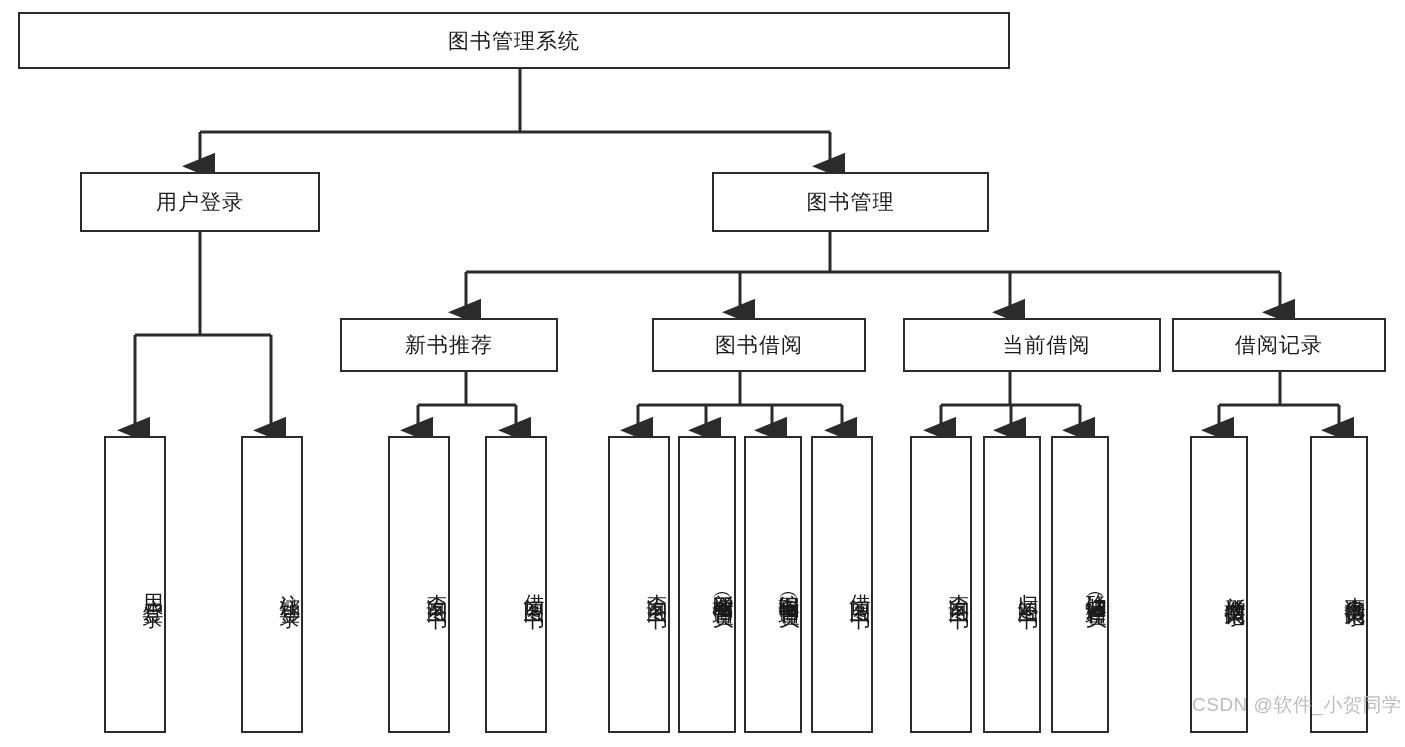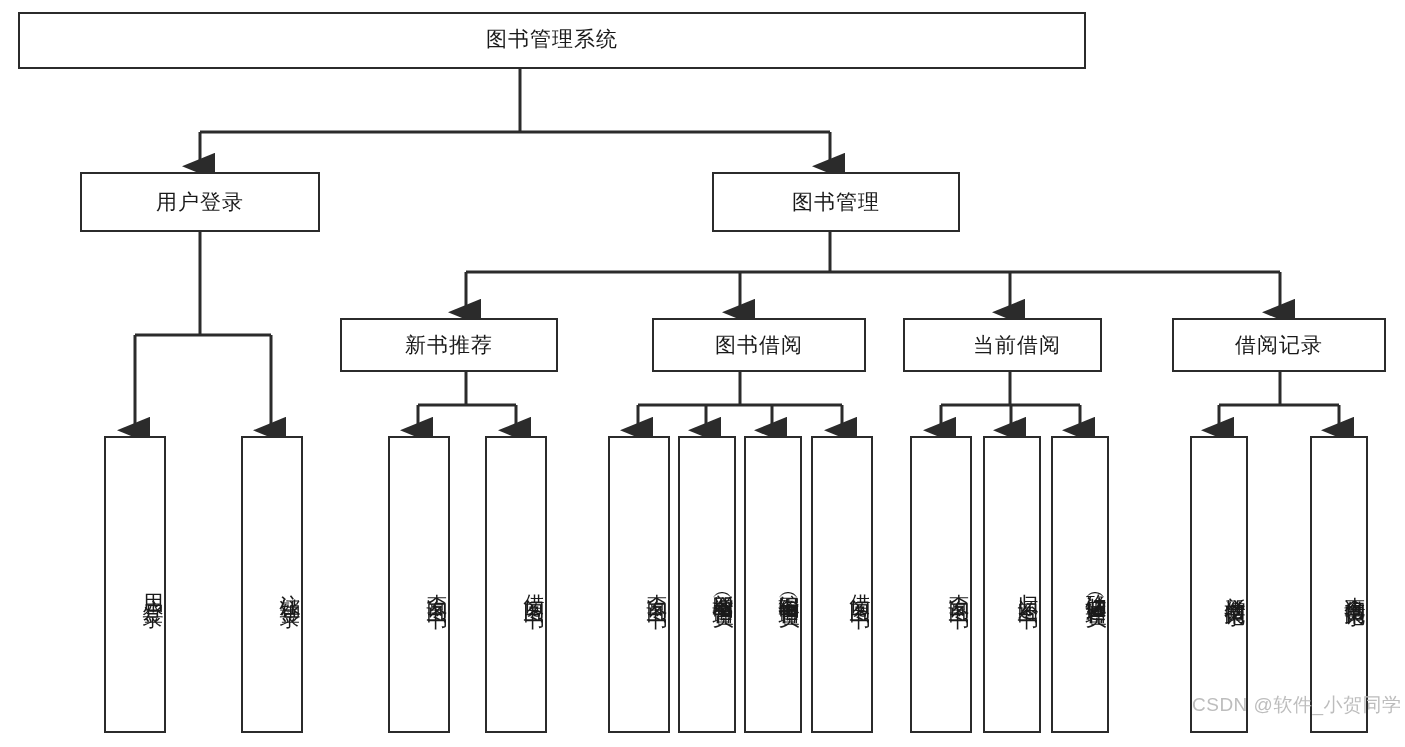--- a/index.html
+++ b/index.html
@@ -122,38 +122,38 @@
       <path d="M1011,405 L1011,430" marker-end="url(#arrow)"></path>
       <path d="M1080,405 L1080,430" marker-end="url(#arrow)"></path>
 
       <path d="M1280,372 L1280,405"></path>
       <path d="M1219,405 L1339,405"></path>
       <path d="M1219,405 L1219,430" marker-end="url(#arrow)"></path>
       <path d="M1339,405 L1339,430" marker-end="url(#arrow)"></path>
     </g>
   </svg>
 
-  <div class="node horiz" style="left:18px; top:12px; width:1068px; height:57px;font-family:Liberation Mono, monospace;">
+  <div class="node horiz" style="left:18px; top:12px; width:992px; height:57px;">
     <span>图书管理系统</span>
   </div>
 
   <div class="node horiz" style="left:80px; top:172px; width:240px; height:60px;">
     <span>用户登录</span>
   </div>
-  <div class="node horiz" style="left:712px; top:172px; width:248px; height:60px;">
+  <div class="node horiz" style="left:712px; top:172px; width:277px; height:60px;">
     <span>图书管理</span>
   </div>
 
   <div class="node horiz" style="left:340px; top:318px; width:218px; height:54px;">
     <span>新书推荐</span>
   </div>
   <div class="node horiz" style="left:633px; top:318px; width:214px; height:54px;margin-left:19px;">
     <span>图书借阅</span>
   </div>
-  <div class="node horiz" style="left:903px; top:318px; width:199px; height:54px;padding-left:29px;">
+  <div class="node horiz" style="left:903px; top:318px; width:258px; height:54px;padding-left:29px;">
     <span>当前借阅</span>
   </div>
   <div class="node horiz" style="left:1172px; top:318px; width:214px; height:54px;">
     <span>借阅记录</span>
   </div>
 
   <div class="node vert" style="left:104px; top:436px; width:62px; height:297px;">
     <span class="vtext">用户登录</span>
   </div>
   <div class="node vert" style="left:241px; top:436px; width:62px; height:297px;">

